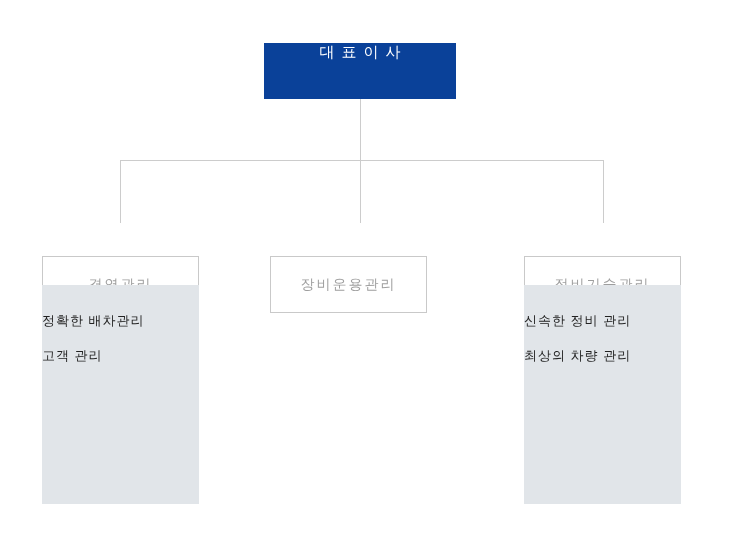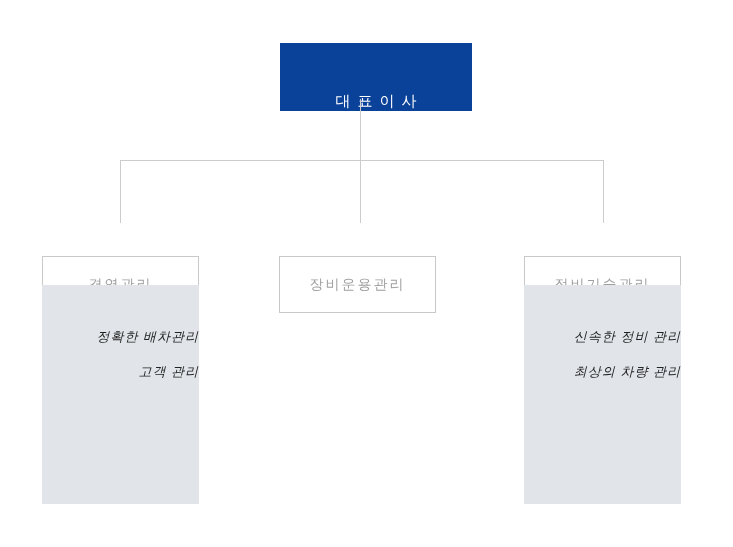--- a/index.html
+++ b/index.html
@@ -14,62 +14,60 @@
   html,body{margin:0;padding:0;background:#ffffff;}
   body{font-family:"Liberation Sans","DejaVu Sans",sans-serif;}
   .stage{
     position:relative;
     width:733px;height:547px;
     background:#ffffff;
     overflow:hidden;
   }
   .root-box{
     position:absolute;
-    left:264px;top:43px;width:192px;height:68px;
+    left:264px;top:43px;width:192px;height:56px;
     background:var(--root-bg);
     color:var(--root-text);
-    display:flex;align-items:flex-end;justify-content:center;
+    display:flex;align-items:flex-start;justify-content:center;
     font-size:15px;
     letter-spacing:7px;
     text-indent:7px; 
-    margin-left:16px;
   }
   .line{position:absolute;background:var(--line);}
   .vline{width:1px;}
   .hline{height:1px;}
   .dept-header{
     position:absolute;
     top:223px;width:155px;height:55px;
     background:#ffffff;
     border:1px solid var(--box-border);
     display:flex;align-items:center;justify-content:center;
     color:var(--title-text);
     font-size:14px;
     letter-spacing:2px;
     margin-top:33px;
   }
   .dept-panel{
     position:absolute;
     top:285px;width:157px;height:219px;
     background:var(--panel-bg);
     box-sizing:border-box;
-    padding-top:34px;
-    text-align:right;
-    font-style:italic;
+    padding-top:18px;
+    text-align:left;
   }
   .dept-item{
     height:35px;
     line-height:35px;
     font-size:13px;
     color:var(--item-text);
     letter-spacing:1px;
     white-space:nowrap;
   }
   .col1{left:42px;}
-  .col2{left:279px;}
+  .col2{left:270px;}
   .col3{left:524px;}
 </style>
 </head>
 <body>
 
 <div class="stage">
 
   <div class="root-box">
     <span>대표이사</span>
   </div>

